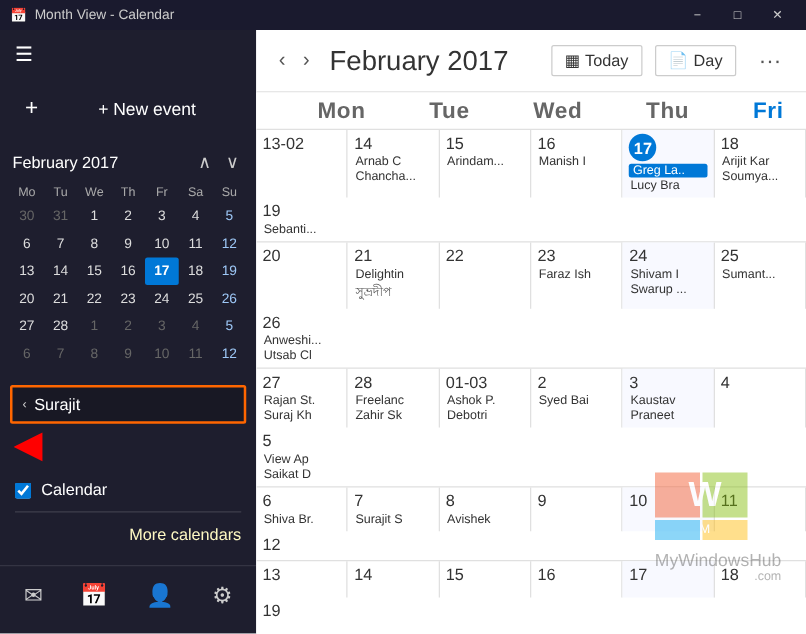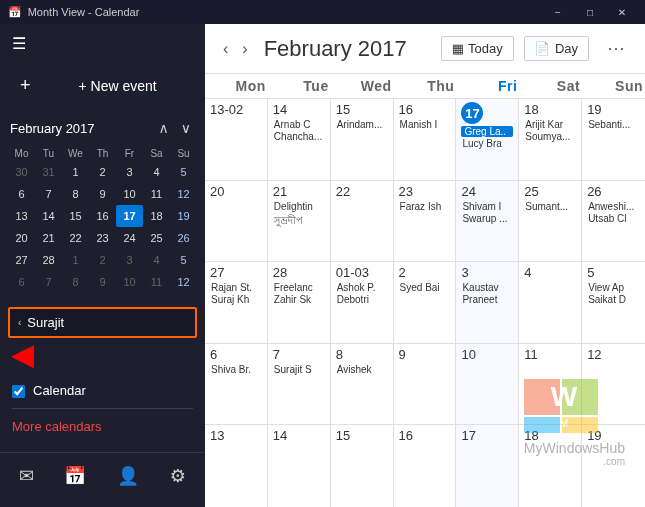--- a/index.html
+++ b/index.html
@@ -110,23 +110,24 @@
       align-items: flex-end;
       gap: 8px;
       padding: 6px 12px;
       cursor: pointer;
     }
     .calendar-check input[type="checkbox"] { accent-color: #0078d7; }
     .calendar-check-label { color: #fff; font-size: 13px; }
 
     .more-calendars {
       padding: 6px 12px;
-      color: #ef4444;
+      color: #fef9c3;
       font-size: 13px;
       cursor: pointer;
+      text-align: right;
     }
 
     
     .sidebar-bottom {
       margin-top: auto;
       display: flex;
       align-items: center;
       justify-content: space-around;
       padding: 8px 4px;
       border-top: 1px solid rgba(255,255,255,0.1);
@@ -181,39 +182,40 @@
 
     
     .day-header-row {
       display: grid;
       grid-template-columns: repeat(7, 1fr);
       border-bottom: 1px solid #e0e0e0;
       background: #fff;
       flex-shrink: 0;
     }
     .day-header-cell {
-      text-align: right;
+      text-align: left;
       padding: 4px 2px;
-      font-size: 14px;
+      font-size: 18px;
       color: #666;
       font-weight: 600;
       letter-spacing: 0.5px;
+      margin-left: 47px;
     }
     .day-header-cell.friday { color: #0078d7; }
 
     
     .cal-grid {
       flex: 1;
       display: grid;
       grid-template-rows: repeat(5, 1fr);
       overflow: hidden;
     }
     .cal-week {
       display: grid;
-      grid-template-columns: repeat(7, 1fr);
+      grid-template-columns: repeat(6, 1fr);
       border-bottom: 1px solid #e0e0e0;
     }
     .cal-week:last-child { border-bottom: none; }
     .cal-cell {
       border-right: 1px solid #e0e0e0;
       padding: 3px 5px;
       overflow: hidden;
       position: relative;
     }
     .cal-cell:last-child { border-right: none; }

